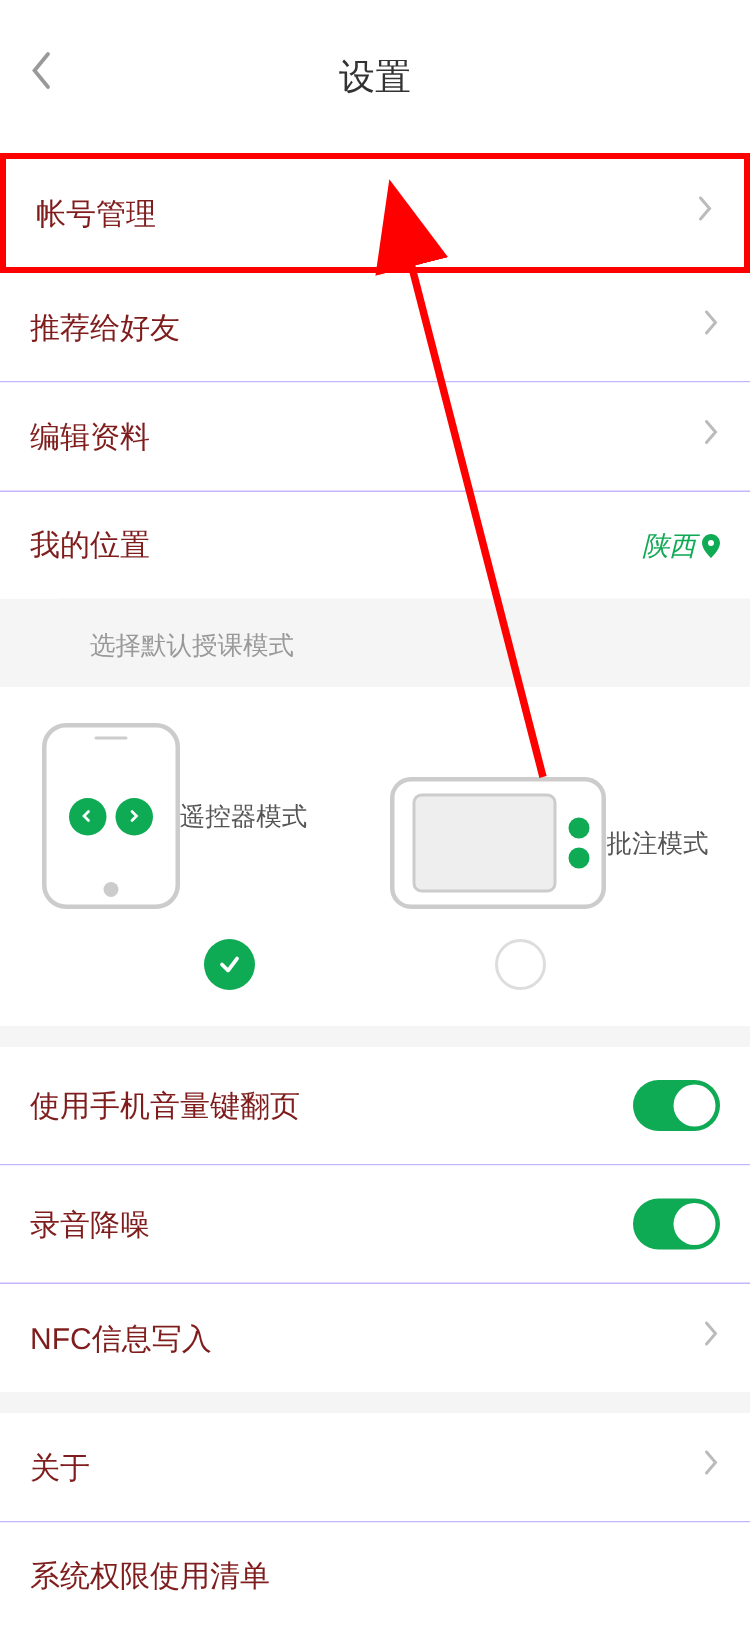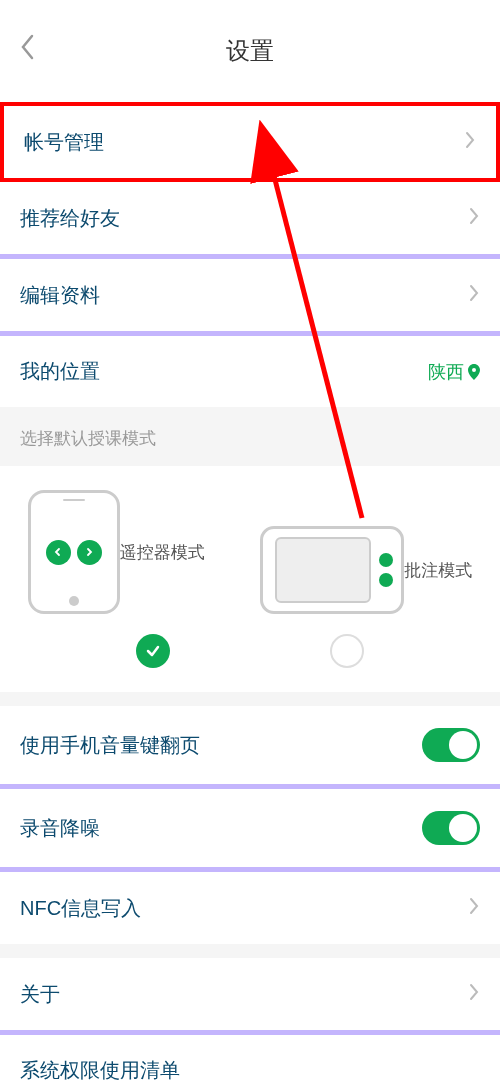--- a/index.html
+++ b/index.html
@@ -34,53 +34,55 @@
       color: #333;
     }
     .section {
       background: #fff;
     }
     .row {
       display: flex;
       align-items: center;
       justify-content: space-between;
       padding: 22px 20px;
-      border-bottom: 5px solid #c4b5fd;
+      border-bottom: 1px solid #c4b5fd;
       background: #fff;
     }
     .row-label {
       font-size: 20px;
-      color: #0c4a6e;
+      color: #7f1d1d;
     }
     .chevron {
       color: #bbb;
       font-size: 24px;
       font-weight: 300;
     }
     .row-highlight {
       position: relative;
       border: 4px solid #ff0000;
       margin: 0;
     }
     .location-value {
       color: #0faa54;
       font-size: 18px;
       display: flex;
       align-items: center;
       gap: 4px;
+      font-style: italic;
     }
     .gap {
       height: 14px;
       background: #f5f5f5;
     }
     .mode-section-label {
       padding: 20px 20px 16px;
       font-size: 17px;
       color: #999;
       background: #f5f5f5;
+      margin-left: 40px;
     }
     .mode-area {
       background: #fff;
       padding: 24px 0;
     }
     .mode-row {
       display: flex;
       justify-content: space-around;
       align-items: flex-end;
     }

